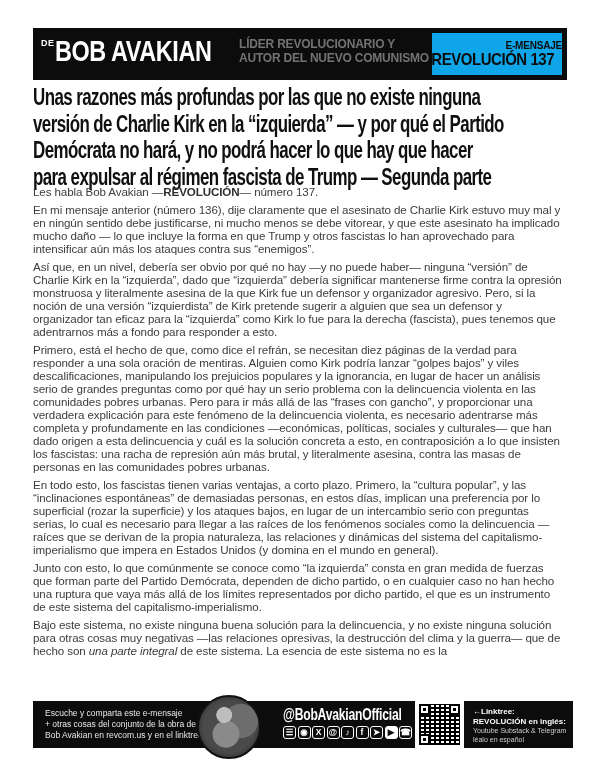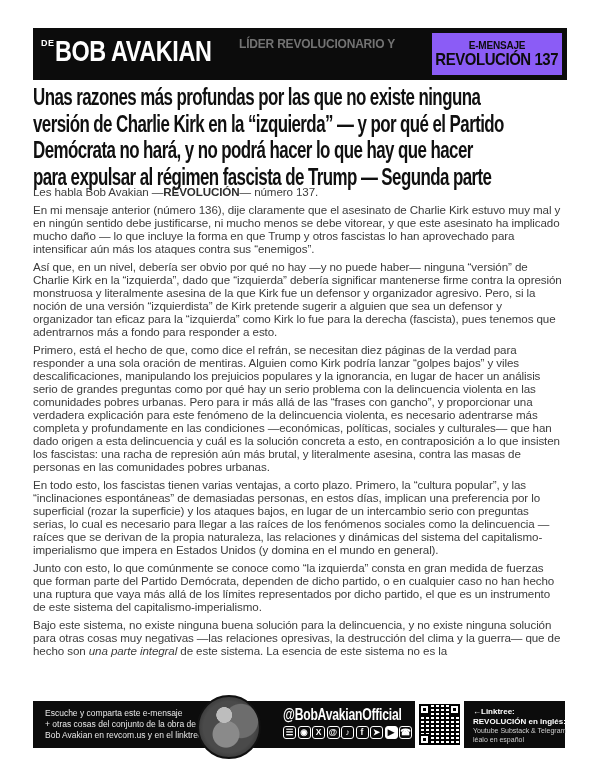--- a/index.html
+++ b/index.html
@@ -7,40 +7,40 @@
        font-family:"Liberation Sans",sans-serif;-webkit-font-smoothing:antialiased;}
 
   
   .topbar{position:absolute;left:33px;top:28px;width:534px;height:52px;background:#0c0c0c;}
   .de-label{position:absolute;left:8px;top:10px;color:#fff;font-weight:bold;font-size:9px;letter-spacing:.5px;}
   .brand-name{position:absolute;left:22px;top:5px;color:#fff;font-weight:bold;font-size:30px;
               line-height:36px;white-space:nowrap;display:inline-block;
               transform:scaleX(.78);transform-origin:0 0;letter-spacing:-.5px;}
   .brand-sub{position:absolute;left:206px;top:10px;color:#737373;font-weight:bold;font-size:12px;
              line-height:13.5px;white-space:nowrap;letter-spacing:-.2px;}
-  .issue-badge{position:absolute;right:3px;top:3px;bottom:3px;width:130px;background:#8b5cf6;
-               border:2px solid #0c0c0c;display:flex;flex-direction:column;align-items:center;justify-content:center;}
+  .issue-badge{position:absolute;right:3px;top:3px;bottom:3px;width:130px;background:#0ea5e9;
+               border:2px solid #0c0c0c;display:flex;flex-direction:column;align-items:flex-end;justify-content:center;}
   .badge-kicker{font-weight:bold;font-size:10px;color:#0c0c0c;line-height:11px;letter-spacing:-.2px;}
   .badge-title{font-weight:bold;font-size:17px;color:#0c0c0c;line-height:18px;white-space:nowrap;
                display:inline-block;transform:scaleX(.88);transform-origin:50% 50%;letter-spacing:-.5px;}
 
   
   .headline{position:absolute;left:33px;top:81px;width:534px;text-align:right;}
   .h-line{height:26.5px;line-height:26.5px;white-space:nowrap;}
   .h-line>span{display:inline-block;transform:scaleX(.72);transform-origin:0 50%;
                font-weight:bold;font-size:23.5px;color:#101010;letter-spacing:-.8px;white-space:nowrap;}
 
   
   .article{position:absolute;left:33px;top:185px;width:532px;max-height:512px;overflow:hidden;
            font-size:11.6px;line-height:13px;letter-spacing:-.1px;color:#3c3c3c;}
   .article p{margin:0 0 5px 0;}
   .article b{color:#2e2e2e;}
 
   
-  .footbar{position:absolute;left:33px;top:701px;width:532px;height:47px;background:#0c0c0c;}
+  .footbar{position:absolute;left:33px;top:701px;width:532px;height:47px;background:#0c0c0c;padding-left:8px;}
   .promo{position:absolute;left:12px;top:7px;color:#e8e8e8;font-size:8.5px;line-height:11px;white-space:nowrap;}
   .avatar{position:absolute;left:164px;top:-6px;width:60px;height:60px;border-radius:50%;
           border:2px solid #111;
           background:
             radial-gradient(circle at 42% 30%, #bdbdbd 0 14%, transparent 15%),
             radial-gradient(circle at 45% 62%, #8a8a8a 0 26%, transparent 28%),
             radial-gradient(circle at 70% 40%, #6d6d6d 0 30%, transparent 32%),
             radial-gradient(circle at 50% 50%, #4a4a4a 0 60%, #1c1c1c 100%);}
   .handle-row{position:absolute;left:250px;top:4px;display:flex;align-items:center;flex-direction:column;}
   .handle-clip{width:116px;}
@@ -65,20 +65,21 @@
   .lt-l3,.lt-l4{color:#cfcfcf;font-size:7px;line-height:9px;}
 </style>
 </head>
 <body>
 
 <header class="topbar">
   <span class="de-label">DE</span>
   <span class="brand-name">BOB AVAKIAN</span>
   <div class="brand-sub">
     <div>LÍDER REVOLUCIONARIO Y</div>
+    <div>AUTOR DEL NUEVO COMUNISMO</div>
   </div>
   <div class="issue-badge">
     <span class="badge-kicker">E-MENSAJE</span>
     <span class="badge-title">REVOLUCIÓN 137</span>
   </div>
 </header>
 
 <h1 class="headline" style="margin:0;">
   <div class="h-line"><span>Unas razones más profundas por las que no existe ninguna</span></div>
   <div class="h-line"><span>versión de Charlie Kirk en la “izquierda” — y por qué el Partido</span></div>

